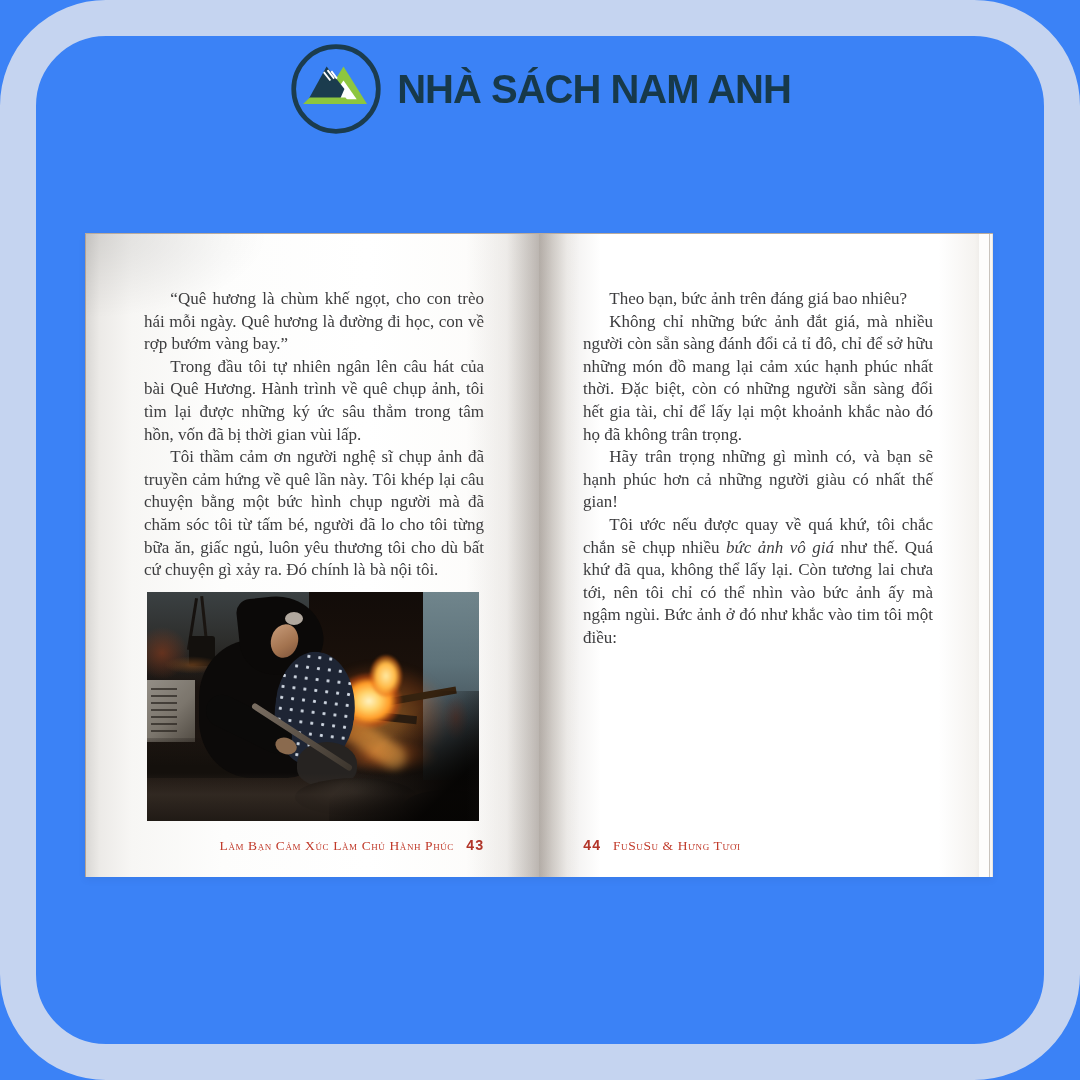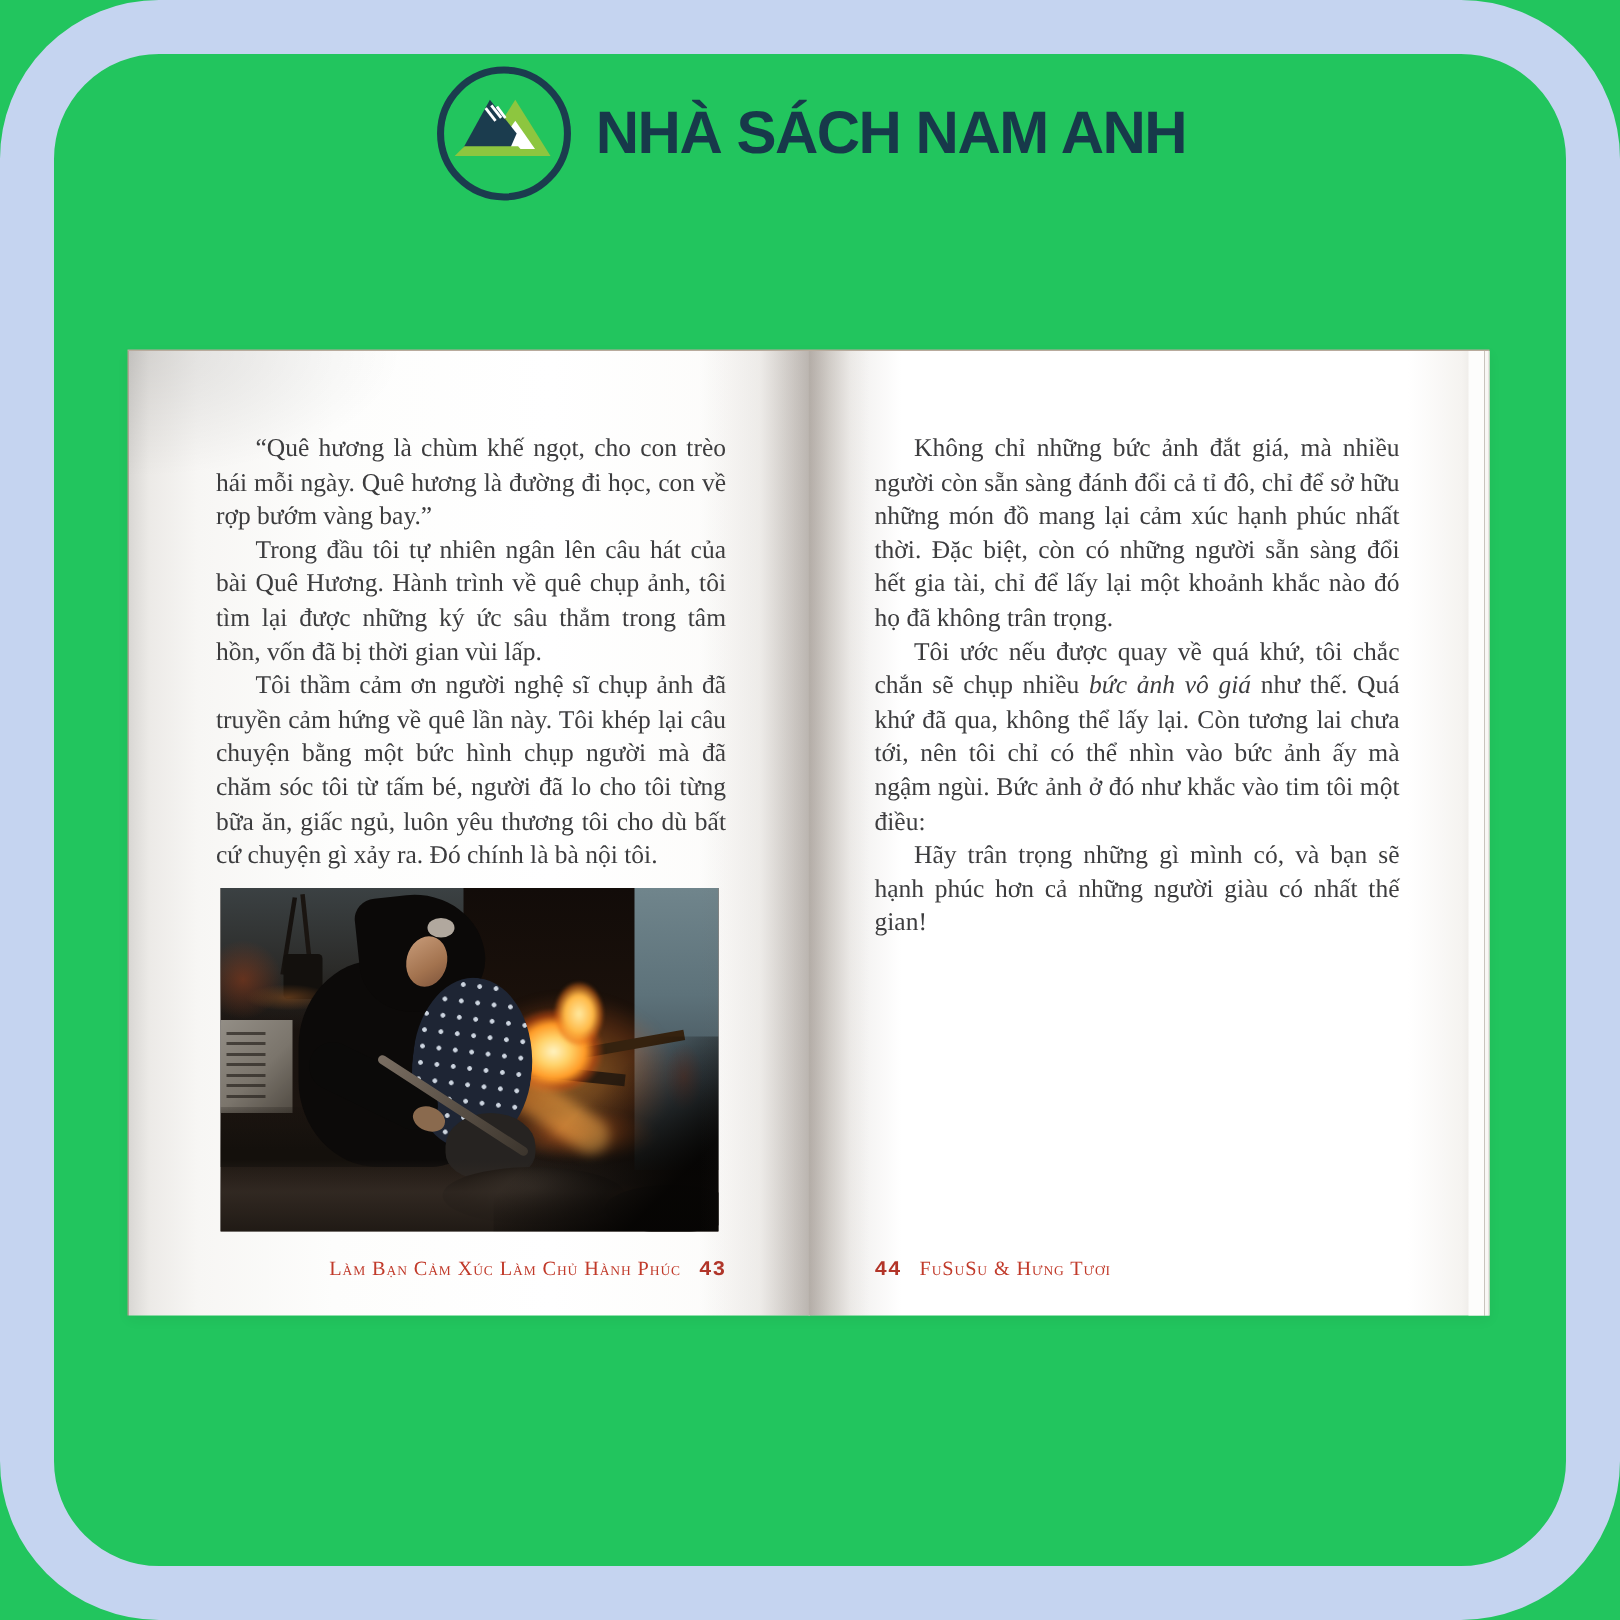--- a/index.html
+++ b/index.html
@@ -1,16 +1,16 @@
 <!DOCTYPE html>
 <html><head>
 <meta charset="utf-8">
 <style>
   html,body{margin:0;padding:0;background:#fff;}
-  .canvas{position:relative;width:1080px;height:1080px;background:#22c55e;overflow:hidden;
+  .canvas{position:relative;width:1080px;height:1080px;background:#3b82f6;overflow:hidden;
           font-family:"Liberation Serif", serif;}
   
   .frame{position:absolute;inset:0;border:36px solid #c5d4f0;border-radius:106px;
          pointer-events:none;z-index:50;}
   
   .brand-row{position:absolute;top:42px;left:0;right:0;display:flex;justify-content:center;
              align-items:center;gap:14px;z-index:5;}
   .logo-mark{width:94px;height:94px;flex:0 0 auto;}
   .brand-text{font-family:"Liberation Sans",sans-serif;font-weight:bold;font-size:40px;
               letter-spacing:-1px;color:#17394a;white-space:nowrap;}
@@ -180,23 +180,24 @@
 
       <div class="footer footer-left">
         <span>Làm Bạn Cảm Xúc Làm Chủ Hành Phúc</span><span class="pagenum">43</span>
       </div>
       <div class="gutter-left"></div>
     </div>
 
     <div class="page page-right">
       <div class="gutter-right"></div>
       <div class="page-text text-right">
+          <p><span>Theo bạn, bức ảnh trên đáng giá bao nhiêu?</span></p>
           <p><span>Không chỉ những bức ảnh đắt giá, mà nhiều người còn sẵn sàng đánh đổi cả tỉ đô, chỉ để sở hữu những món đồ mang lại cảm xúc hạnh phúc nhất thời. Đặc biệt, còn có những người sẵn sàng đổi hết gia tài, chỉ để lấy lại một khoảnh khắc nào đó họ đã không trân trọng.</span></p>
+          <p><span>Hãy trân trọng những gì mình có, và bạn sẽ hạnh phúc hơn cả những người giàu có nhất thế gian!</span></p>
           <p><span>Tôi ước nếu được quay về quá khứ, tôi chắc chắn sẽ chụp nhiều </span><i>bức ảnh vô giá</i><span> như thế. Quá khứ đã qua, không thể lấy lại. Còn tương lai chưa tới, nên tôi chỉ có thể nhìn vào bức ảnh ấy mà ngậm ngùi. Bức ảnh ở đó như khắc vào tim tôi một điều:</span></p>
-          <p><span>Hãy trân trọng những gì mình có, và bạn sẽ hạnh phúc hơn cả những người giàu có nhất thế gian!</span></p>
         </div>
       <div class="footer footer-right">
         <span class="pagenum">44</span><span>FuSuSu &amp; Hưng Tươi</span>
       </div>
       <div class="edge-stack"></div>
     </div>
 
   </div>
 </div>
 

